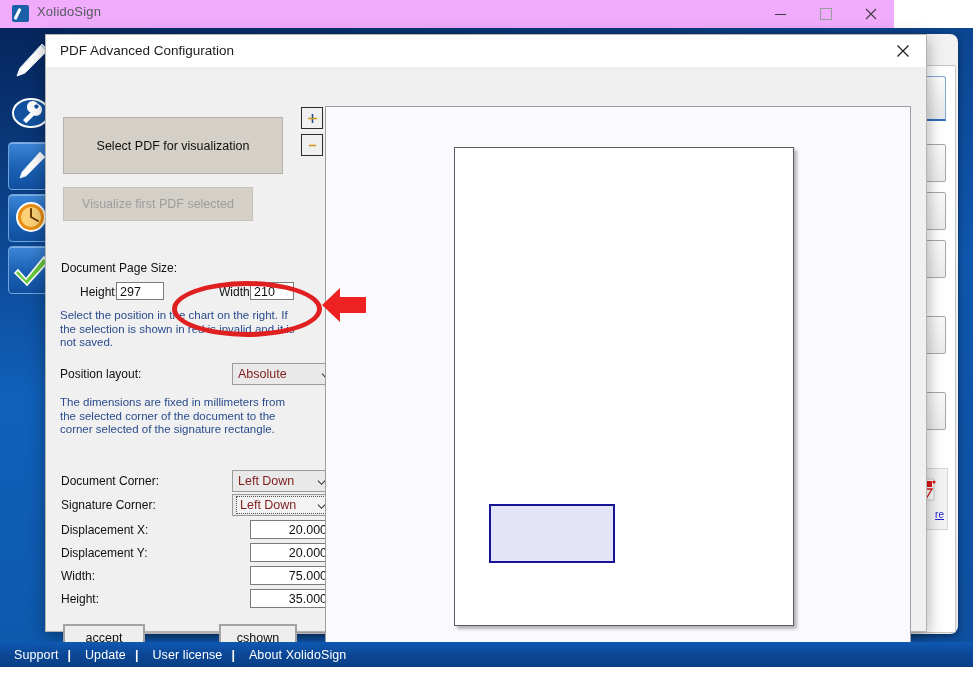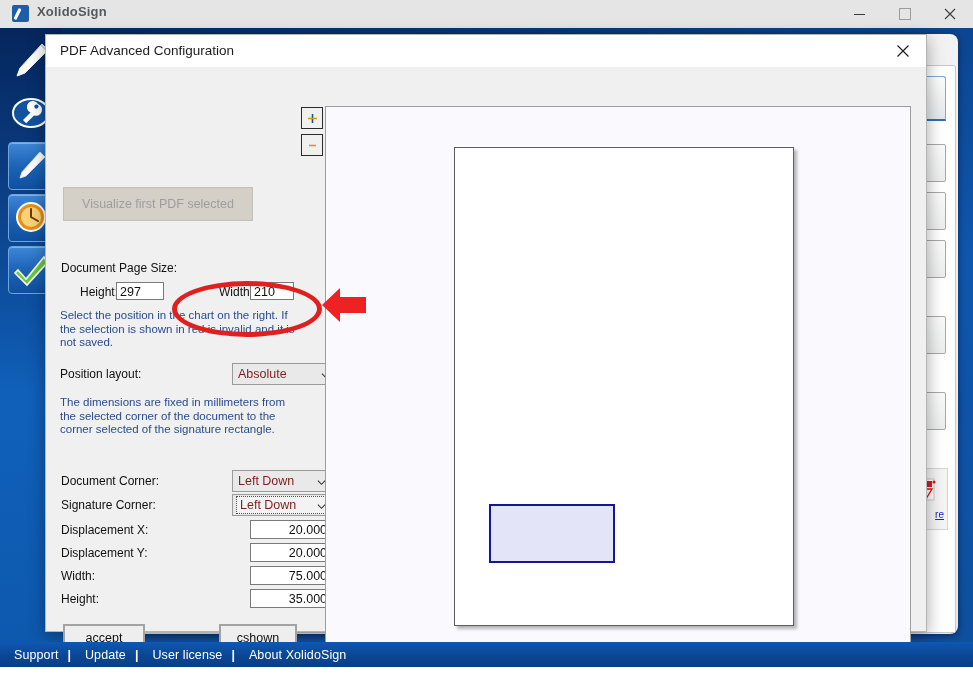--- a/index.html
+++ b/index.html
@@ -5,21 +5,21 @@
   html,body{margin:0;padding:0;}
   body{
     width:973px;height:678px;overflow:hidden;position:relative;
     background:#ffffff;
     font-family:"Liberation Sans","DejaVu Sans",sans-serif;
     -webkit-font-smoothing:antialiased;
   }
 
   
   #os-titlebar{
-    position:absolute;left:0;top:0;width:973px;height:28px;background:#e5e5e5;font-weight:bold;
+    position:absolute;left:0;top:0;width:894px;height:28px;background:#f0abfc;
   }
   #os-app-icon{
     position:absolute;left:12px;top:5px;width:17px;height:17px;
     background:#1b5fa8;border-radius:2px;
   }
   #os-app-icon:after{
     content:"";position:absolute;left:4px;top:3px;width:3px;height:12px;
     background:#ffffff;transform:rotate(26deg);border-radius:1px;
   }
   #os-app-title{
@@ -321,20 +321,21 @@
     <div id="dlg-title">PDF Advanced Configuration</div>
     <div id="dlg-close">
       <svg width="14" height="14" viewBox="0 0 14 14">
         <path d="M1.5 1.5 L12.5 12.5 M12.5 1.5 L1.5 12.5" stroke="#1b1b1b" stroke-width="1.15"></path>
       </svg>
     </div>
   </div>
 
   <div id="dlg-body">
 
+    <div class="btn-grey" id="btn-select-pdf">Select PDF for visualization</div>
     <div class="btn-grey" id="btn-visualize">Visualize first PDF selected</div>
 
     <div class="lbl" id="lbl-docpagesize">Document Page Size:</div>
     <div class="lbl" id="lbl-height">Height:</div>
     <div class="txtin" id="in-height">297</div>
     <div class="lbl" id="lbl-width">Width:</div>
     <div class="txtin" id="in-width">210</div>
 
     <div class="bluetext" id="blue-1">Select the position in the chart on the right. If the selection is shown in red is invalid and it is not saved.</div>
 

